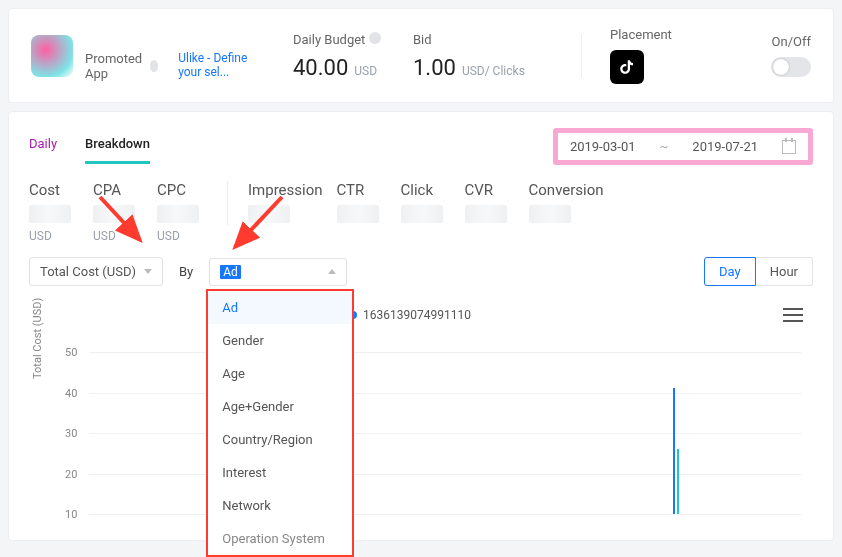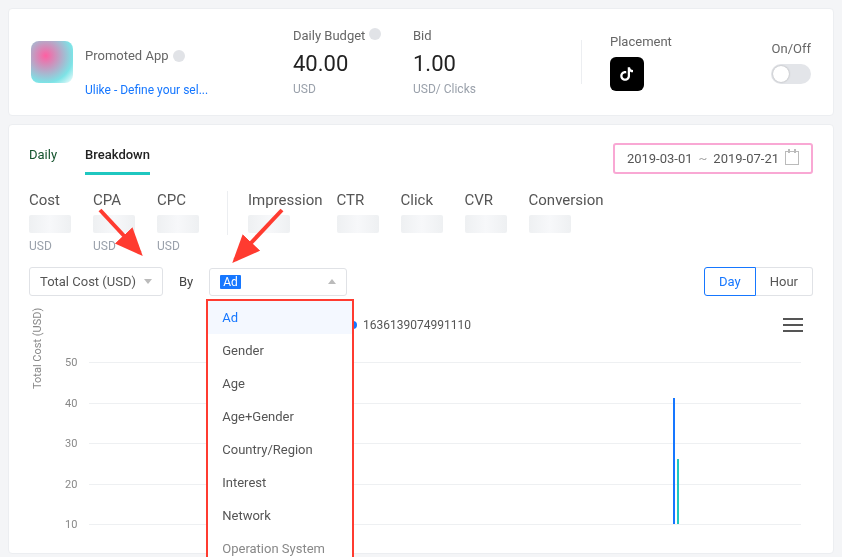--- a/index.html
+++ b/index.html
@@ -22,26 +22,26 @@
   .header-card {
     display: flex;
     align-items: center;
     padding: 18px 22px;
   }
   .app-icon {
     width: 42px; height: 42px; border-radius: 8px;
     background: radial-gradient(circle at 35% 35%, #ff5fa2 0%, #7de3e6 70%, #fff 100%);
     margin-right: 12px;
   }
-  .app-block { display:flex; flex-direction:column; gap:20px; width:180px;margin-top:21px; }
+  .app-block { display:flex; flex-direction:row; gap:20px; width:180px;margin-top:21px; }
   .app-block .label { color:#666; font-size:13px; display:flex; align-items:center; gap:4px;}
   .app-block .link { color:#1677ff; text-decoration:none; font-size:12px; }
   .col { display:flex; flex-direction:column; gap:8px; }
   .col .label { color:#666; font-size:13px; display:flex; gap:4px;}
-  .col .val-line { display:flex; align-items:baseline; gap:6px;flex-direction:column;}
+  .col .val-line { display:flex; align-items:baseline; gap:6px;}
   .big { font-size:22px; color:#222; }
   .small { color:#9aa1ab; font-size:12px; }
   .divider { width:1px; height:44px; background:#eceef1; margin:0 28px;}
   .tiktok-icon {
     width:34px; height:34px; border-radius:6px; background:#000;
     display:flex; align-items:center; justify-content:center;
     color:#fff; font-weight:bold;
   }
   .toggle {
     width:40px; height:20px; border-radius:20px; background:#e3e5e9;
@@ -50,25 +50,25 @@
   .toggle::after{
     content:""; position:absolute; left:2px; top:2px;
     width:16px; height:16px; border-radius:50%; background:#fff;
     box-shadow:0 0 2px rgba(0,0,0,.3);
   }
   .info-dot { width:12px;height:12px;border-radius:50%;background:#e1e3e7;display:inline-block;}
   
   .main-card { padding: 16px 20px 0 20px; position:relative; min-height:430px;}
   .tabs-row { display:flex; align-items:center; justify-content:space-between; }
   .tabs { display:flex; gap:28px; }
-  .tab { padding:6px 0 10px 0; color:#14532d; cursor:pointer; }
+  .tab { padding:6px 0 10px 0; color:#a21caf; cursor:pointer; }
   .tab.active { color:#222; border-bottom:3px solid #1fc7c0; font-weight:500;}
   .date-picker {
-    border:2px solid #f9a8d4; border-radius:3px; padding:6px 12px;
-    color:#555; display:flex; align-items:center; gap:6px; font-size:13px;
+    border:5px solid #f9a8d4; border-radius:3px; padding:6px 12px;
+    color:#555; display:flex; align-items:center; gap:24px; font-size:13px;
   }
   .date-picker .sep{color:#aaa;}
   .cal-icon { width:14px;height:14px; border:1px solid #bbb; position:relative;}
   .cal-icon::before{content:"";position:absolute;top:-3px;left:2px;width:2px;height:4px;background:#bbb;}
   .cal-icon::after{content:"";position:absolute;top:-3px;right:2px;width:2px;height:4px;background:#bbb;}
 
   .metrics-row { display:flex; gap:14px; margin-top:16px; align-items:flex-start;}
   .metric { display:flex; flex-direction:column; gap:6px; min-width:50px;}
   .metric .name{ color:#555; font-size:15px;}
   .metric .blur{ width:42px;height:18px;background:linear-gradient(90deg,#eef0f2,#f7f8fa,#eef0f2); border-radius:2px;}

